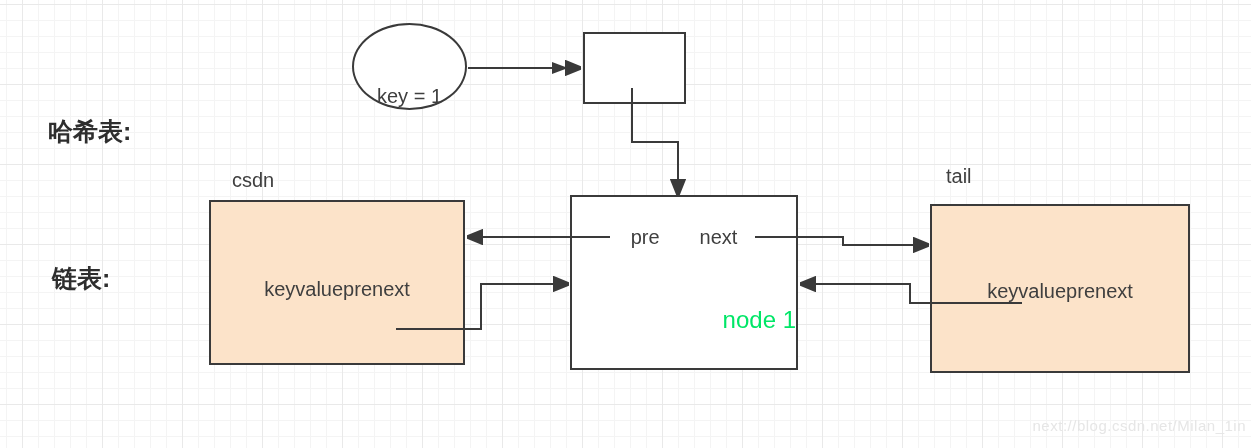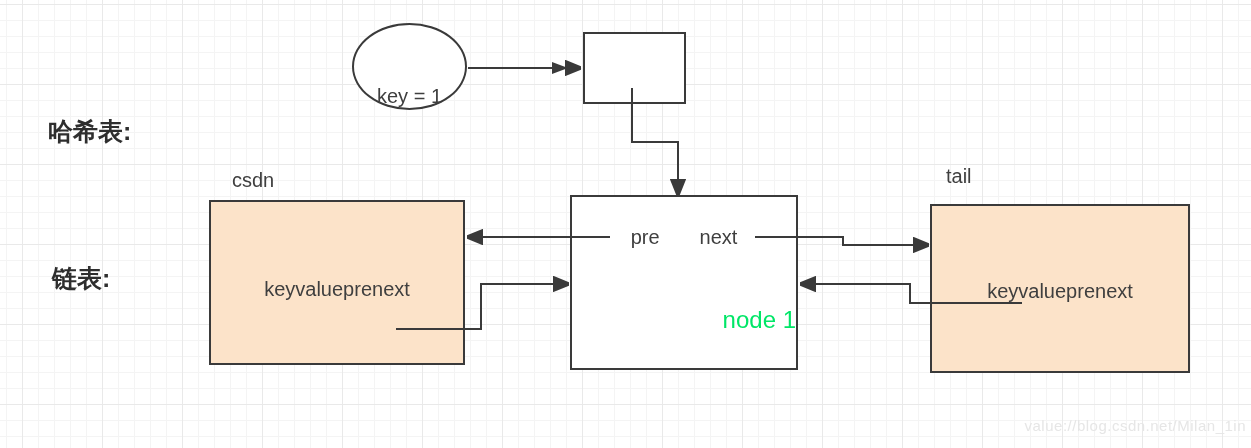--- a/index.html
+++ b/index.html
@@ -160,15 +160,15 @@
 
     <path d="M 610 237 H 470" marker-end="url(#arr)"></path>
 
     <path d="M 396 329 H 481 V 284 H 566" marker-end="url(#arr)"></path>
 
     <path d="M 755 237 H 843 V 245 H 926" marker-end="url(#arr)"></path>
 
     <path d="M 1022 303 H 910 V 284 H 803" marker-end="url(#arr)"></path>
   </svg>
 
-  <div class="watermark">value://blog.csdn.net/Milan_1in</div>
+  <div class="watermark">next://blog.csdn.net/Milan_1in</div>
 
 </div>
 
 </body></html>

